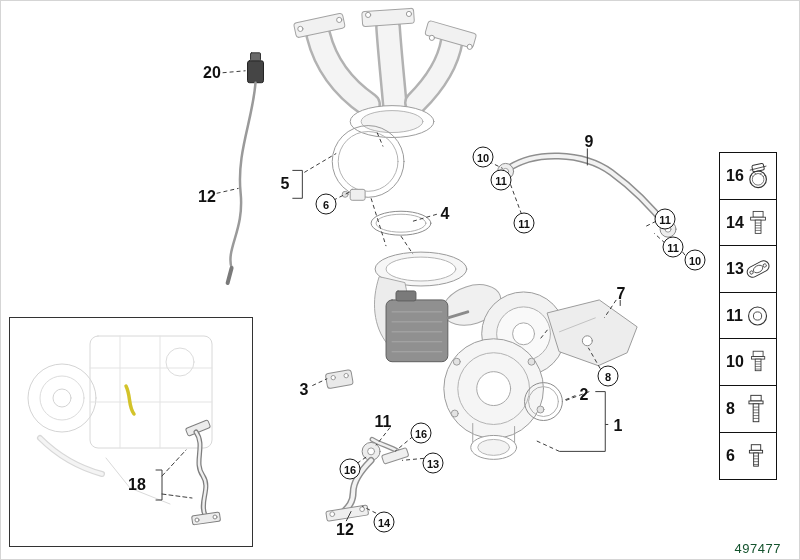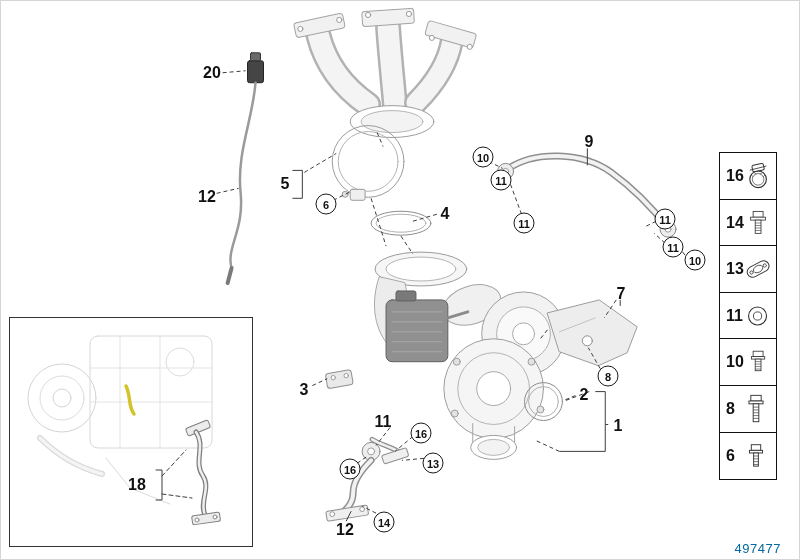--- a/index.html
+++ b/index.html
@@ -9,21 +9,21 @@
   .inset{position:absolute;left:8px;top:316px;width:242px;height:228px;border:1px solid #333;background:#fff;}
   .inset svg{position:absolute;left:0;top:0;}
   .co{position:absolute;transform:translate(-50%,-50%);color:#111;display:flex;align-items:center;justify-content:center;cursor:pointer;z-index:5;}
   .co.plain{font-size:16px;font-weight:700;background:transparent;}
   .co.circ{width:19px;height:19px;border:1.3px solid #1a1a1a;border-radius:50%;font-size:11px;font-weight:700;background:#fff;}
   .sidebar{position:absolute;left:718px;top:151px;width:58px;z-index:4;}
   .cell{box-sizing:border-box;width:58px;height:48px;border:1.4px solid #111;margin-top:-1.4px;background:#fff;display:flex;align-items:center;justify-content:space-between;padding:0 4px 0 6px;cursor:pointer;}
   .cell:first-child{margin-top:0;}
   .cell .num{font-size:16px;font-weight:700;color:#111;}
   .cell svg{width:32px;height:32px;}
-  .diagram-id{position:absolute;right:18px;bottom:3px;font-size:13px;color:#0369a1;letter-spacing:.5px;}
+  .diagram-id{position:absolute;right:18px;bottom:3px;font-size:13px;color:#14532d;letter-spacing:.5px;}
 </style>
 </head>
 <body>
 
 <div class="stage">
 
   <svg class="art" viewBox="0 0 800 560" xmlns="http://www.w3.org/2000/svg">
     <g fill="none" stroke-linecap="round">
 
       <path d="M318,34 C325,62 342,86 368,104" stroke="#b2b2b2" stroke-width="26"></path>

